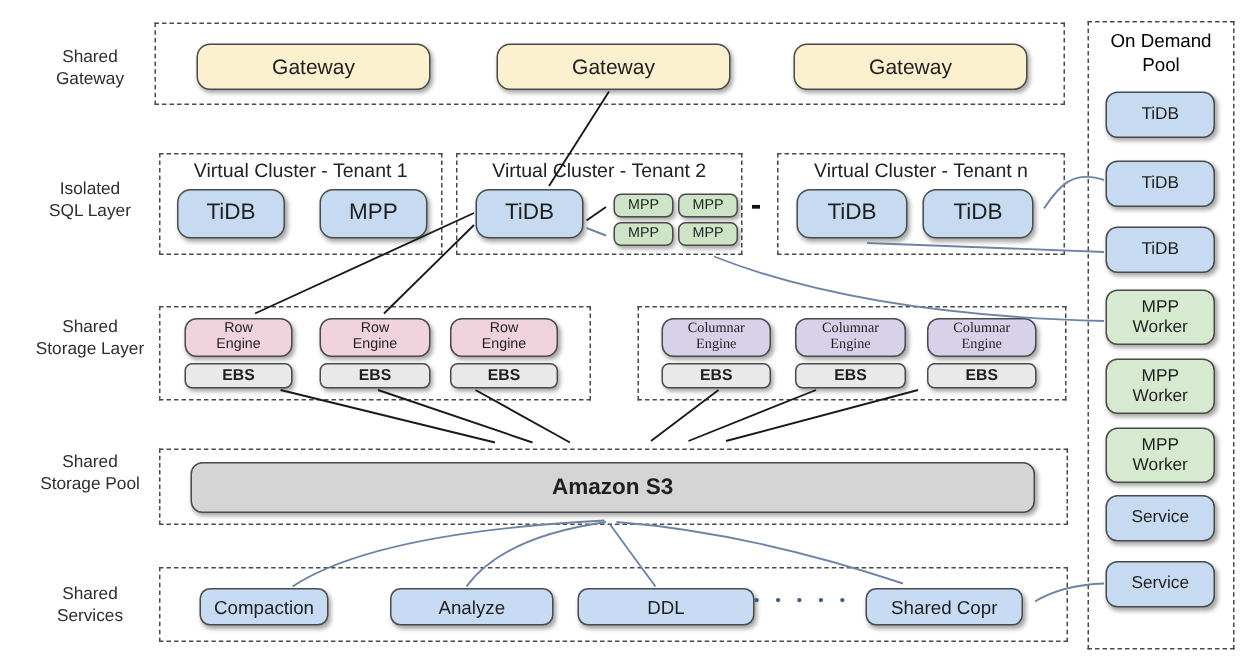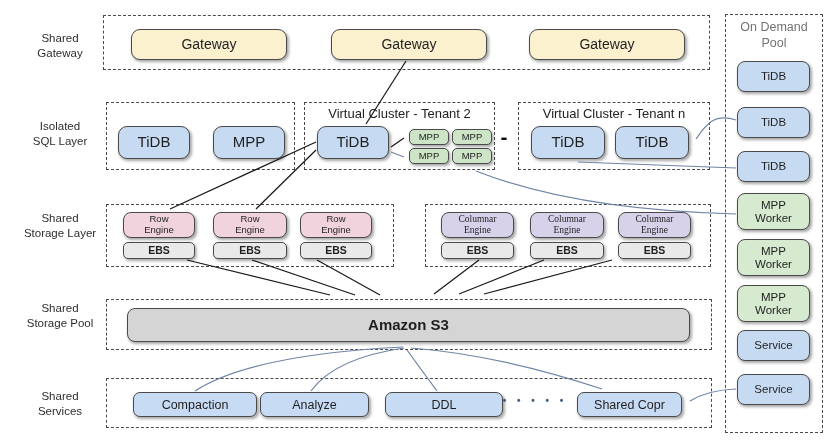--- a/index.html
+++ b/index.html
@@ -27,21 +27,21 @@
   .ebs{background:#e9e9e9;font-size:10.5px;font-weight:bold;border-radius:5px;border-width:1.3px;}
   .s3{background:#d5d5d5;font-size:15px;border-radius:8px;font-weight:bold;}
   .svc{background:#c7dbf4;font-size:12.5px;border-radius:7px;}
   .poolitem{font-size:11.5px;border-radius:8px;border-width:1.4px;}
   .poolgreen{background:#d6eacf;}
   .clustertitle{
     position:absolute;text-align:center;font-size:13px;color:#222;
   }
   .pooltitle{
     position:absolute;left:725px;top:20px;width:98px;text-align:center;
-    font-size:12.5px;line-height:1.25;color:#737373;white-space:pre-line;
+    font-size:12.5px;line-height:1.25;color:#000000;white-space:pre-line;
   }
   .minus{position:absolute;left:494px;top:125px;width:20px;text-align:center;
     font-size:21px;font-weight:bold;color:#111;}
   .dots{position:absolute;left:500px;top:395px;width:70px;text-align:center;
     font-size:10px;font-weight:bold;letter-spacing:4px;color:#3f5d7f;}
   svg.arrows{position:absolute;left:0;top:0;pointer-events:none;z-index:5;}
   svg.arrows path{fill:none;stroke-width:1.25px;}
   .k{stroke:#1a1a1a;}
   .b{stroke:#6e84a6;}
 </style>
@@ -60,20 +60,21 @@
 Storage Pool</div>
   <div class="rowlabel" style="top:389px">Shared
 Services</div>
 
   <div class="dashbox" style="left:103px;top:15px;width:607px;height:55px"></div>
   <div class="node gateway" style="left:131px;top:29px;width:156px;height:31px">Gateway</div>
   <div class="node gateway" style="left:331px;top:29px;width:156px;height:31px">Gateway</div>
   <div class="node gateway" style="left:529px;top:29px;width:156px;height:31px">Gateway</div>
 
   <div class="dashbox" style="left:106px;top:102px;width:189px;height:68px"></div>
+  <div class="clustertitle" style="left:106px;top:106px;width:189px">Virtual Cluster - Tenant 1</div>
   <div class="node blue bignode" style="left:118px;top:126px;width:72px;height:33px">TiDB</div>
   <div class="node blue bignode" style="left:213px;top:126px;width:72px;height:33px">MPP</div>
 
   <div class="dashbox" style="left:304px;top:102px;width:191px;height:68px"></div>
   <div class="clustertitle" style="left:304px;top:106px;width:191px">Virtual Cluster - Tenant 2</div>
   <div class="node blue bignode" style="left:317px;top:126px;width:72px;height:33px">TiDB</div>
   <div class="node mppsmall" style="left:409px;top:129px;width:40px;height:16px">MPP</div>
   <div class="node mppsmall" style="left:452px;top:129px;width:40px;height:16px">MPP</div>
   <div class="node mppsmall" style="left:409px;top:148px;width:40px;height:16px">MPP</div>
   <div class="node mppsmall" style="left:452px;top:148px;width:40px;height:16px">MPP</div>
@@ -104,21 +105,21 @@
   <div class="node colengine pre" style="left:618px;top:212px;width:73px;height:26px">Columnar
 Engine</div>
   <div class="node ebs" style="left:441px;top:242px;width:73px;height:17px">EBS</div>
   <div class="node ebs" style="left:530px;top:242px;width:74px;height:17px">EBS</div>
   <div class="node ebs" style="left:618px;top:242px;width:73px;height:17px">EBS</div>
 
   <div class="dashbox" style="left:106px;top:299px;width:606px;height:51px"></div>
   <div class="node s3" style="left:127px;top:308px;width:563px;height:34px">Amazon S3</div>
 
   <div class="dashbox" style="left:106px;top:378px;width:606px;height:50px"></div>
-  <div class="node svc" style="left:133px;top:392px;width:124px;height:25px">Compaction</div>
+  <div class="node svc" style="left:133px;top:392px;width:86px;height:25px">Compaction</div>
   <div class="node svc" style="left:260px;top:392px;width:109px;height:25px">Analyze</div>
   <div class="node svc" style="left:385px;top:392px;width:118px;height:25px">DDL</div>
   <div class="dots">• • • • •</div>
   <div class="node svc" style="left:577px;top:392px;width:105px;height:25px">Shared Copr</div>
 
   <div class="dashbox" style="left:725px;top:14px;width:98px;height:419px"></div>
   <div class="pooltitle">On Demand
 Pool</div>
   <div class="node blue poolitem pre" style="left:737px;top:61px;width:73px;height:31px">TiDB</div>
   <div class="node blue poolitem pre" style="left:737px;top:107px;width:73px;height:31px">TiDB</div>

